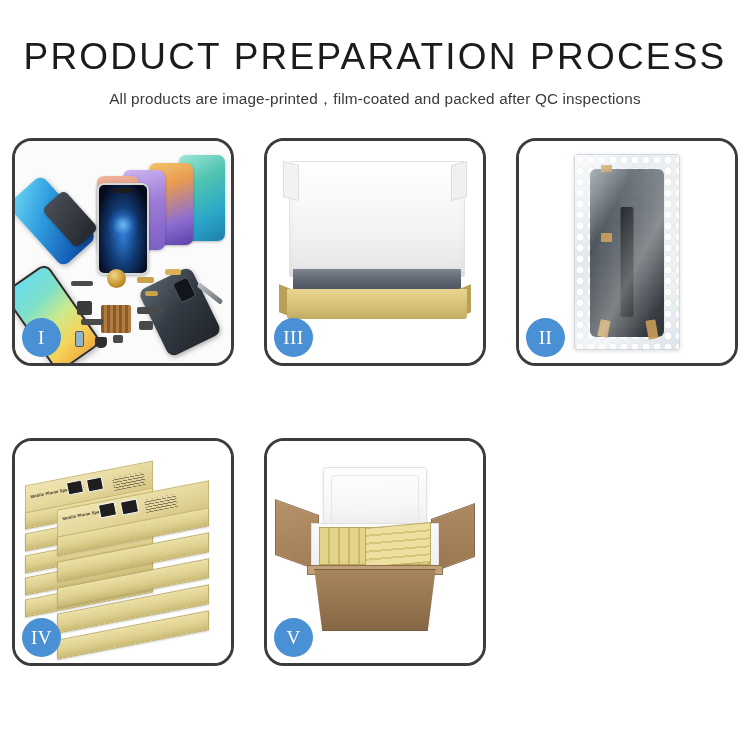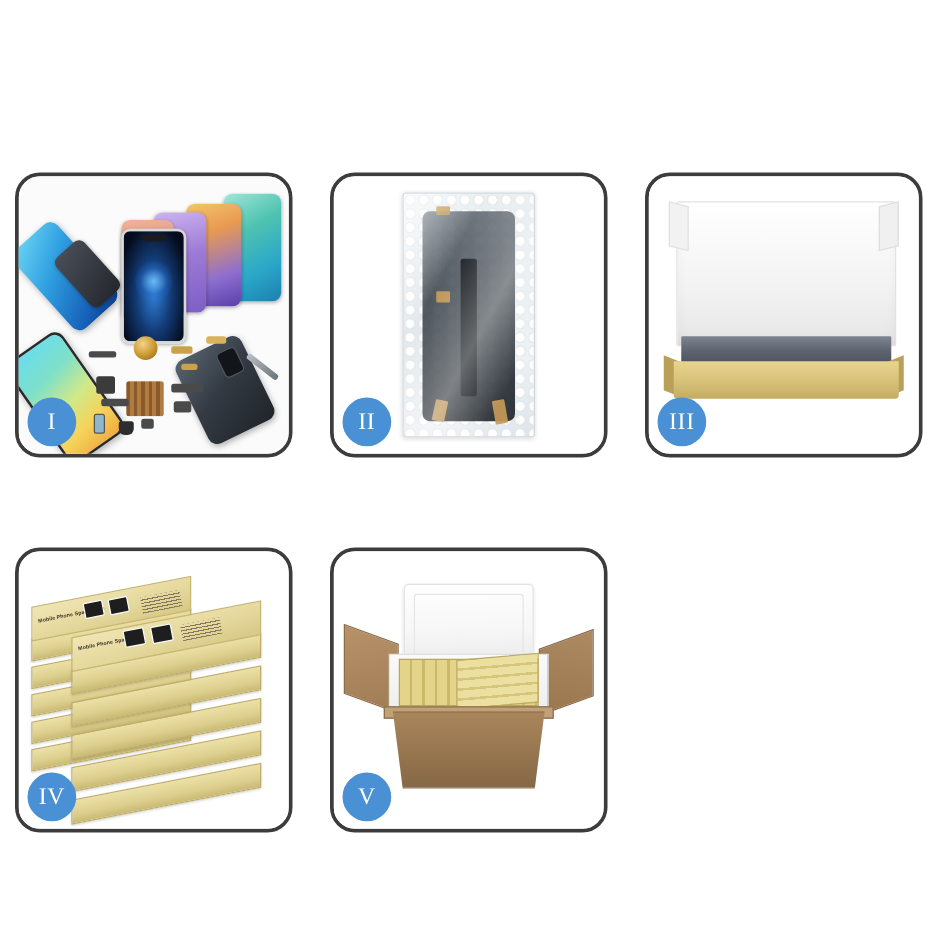--- a/index.html
+++ b/index.html
@@ -405,20 +405,24 @@
     position:absolute; background:#a07f58; opacity:0.85;
   }
   .tape-a { left:46px; top:92px;  width:14px; height:20px; transform: skewY(18deg); }
   .tape-b { left:46px; top:152px; width:14px; height:18px; transform: skewY(18deg); }
 </style>
 </head>
 <body>
 
 <div class="infographic">
 
+  <div class="header">
+    <div class="main-title">PRODUCT PREPARATION PROCESS</div>
+    <div class="sub-title">All products are image-printed，film-coated and packed after QC inspections</div>
+  </div>
 
   <div class="panel-grid">
 
     <div class="panel">
       <div class="panel-stage">
         <div class="p1-bg"></div>
         <div class="phone ph-a"></div>
         <div class="phone ph-b"></div>
         <div class="phone ph-c"></div>
         <div class="phone ph-d"></div>
@@ -442,46 +446,46 @@
         <div class="part flex9"></div>
         <div class="part flex10"></div>
         <div class="part flex11"></div>
         <div class="tool"></div>
       </div>
       <div class="step-badge">I</div>
     </div>
 
     <div class="panel">
       <div class="panel-stage">
+        <div class="p3-bg"></div>
+        <div class="lid-back"></div>
+        <div class="lid-ear-l"></div>
+        <div class="lid-ear-r"></div>
+        <div class="tray-top"></div>
+        <div class="tray-side-l"></div>
+        <div class="tray-side-r"></div>
+        <div class="tray-front"></div>
+      </div>
+      <div class="step-badge">III</div>
+    </div>
+
+    <div class="panel">
+      <div class="panel-stage">
         <div class="p2-bg"></div>
         <div class="bubble-bag">
           <div class="bag-inner"></div>
           <div class="bag-flex"></div>
           <div class="bag-tape tp1"></div>
           <div class="bag-tape tp2"></div>
           <div class="bag-tape tp3"></div>
           <div class="bag-tape tp4"></div>
           <div class="bubble-sheen"></div>
         </div>
       </div>
       <div class="step-badge">II</div>
-    </div>
-
-    <div class="panel">
-      <div class="panel-stage">
-        <div class="p3-bg"></div>
-        <div class="lid-back"></div>
-        <div class="lid-ear-l"></div>
-        <div class="lid-ear-r"></div>
-        <div class="tray-top"></div>
-        <div class="tray-side-l"></div>
-        <div class="tray-side-r"></div>
-        <div class="tray-front"></div>
-      </div>
-      <div class="step-badge">III</div>
     </div>
 
     <div class="panel">
       <div class="panel-stage">
         <div class="p4-bg"></div>
         <div class="stack">
           <div class="sbox sb-r5"></div>
           <div class="sbox sb-r4"></div>
           <div class="sbox sb-r3"></div>
           <div class="sbox sb-r2"></div>

